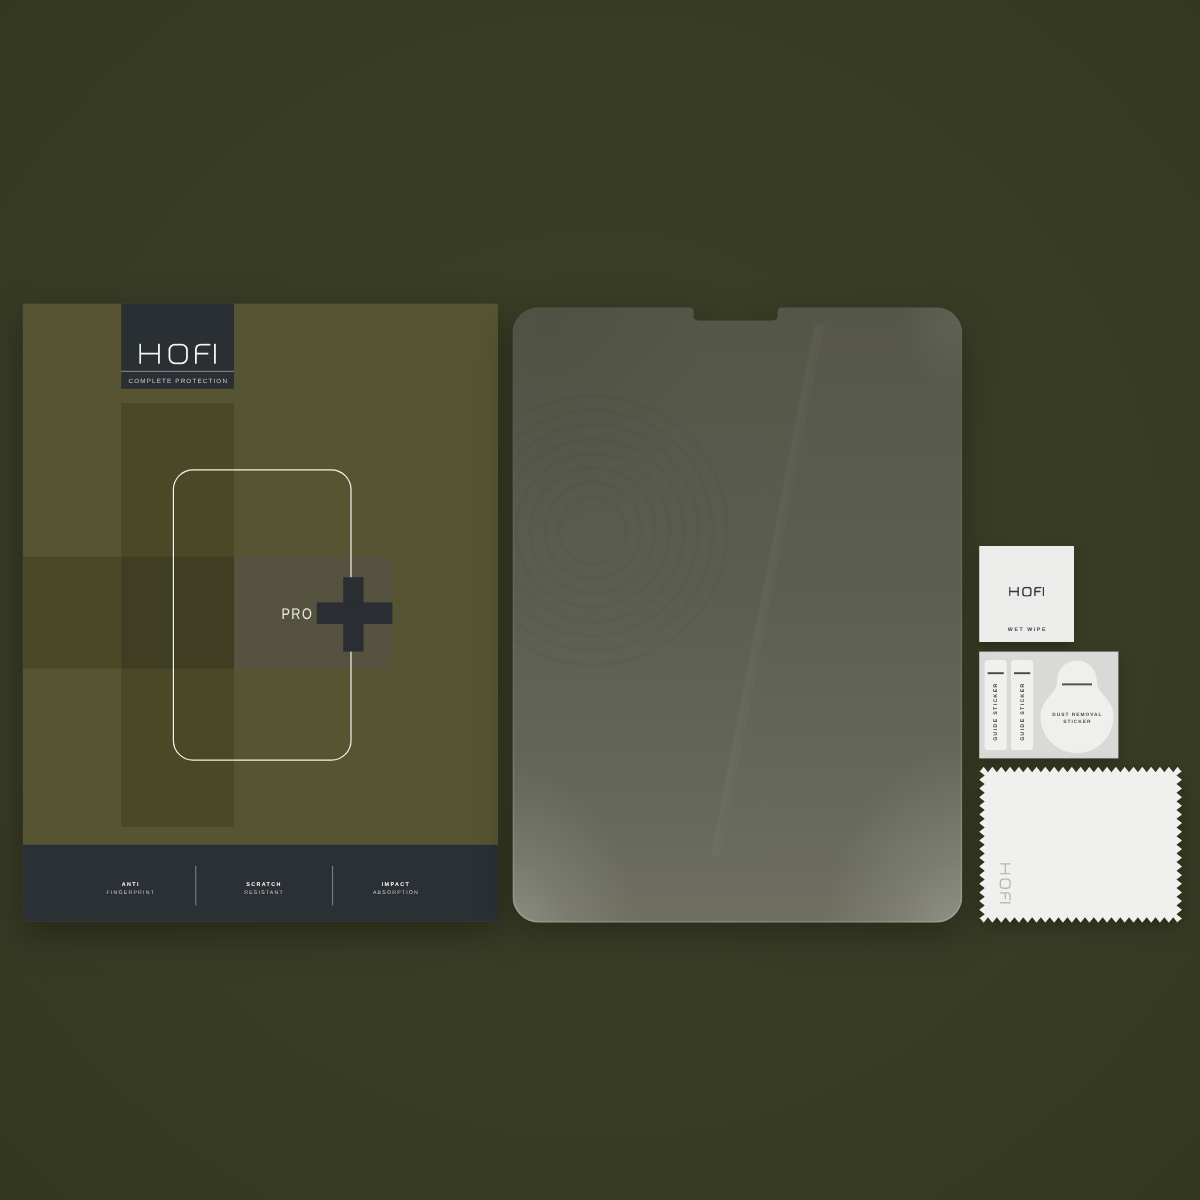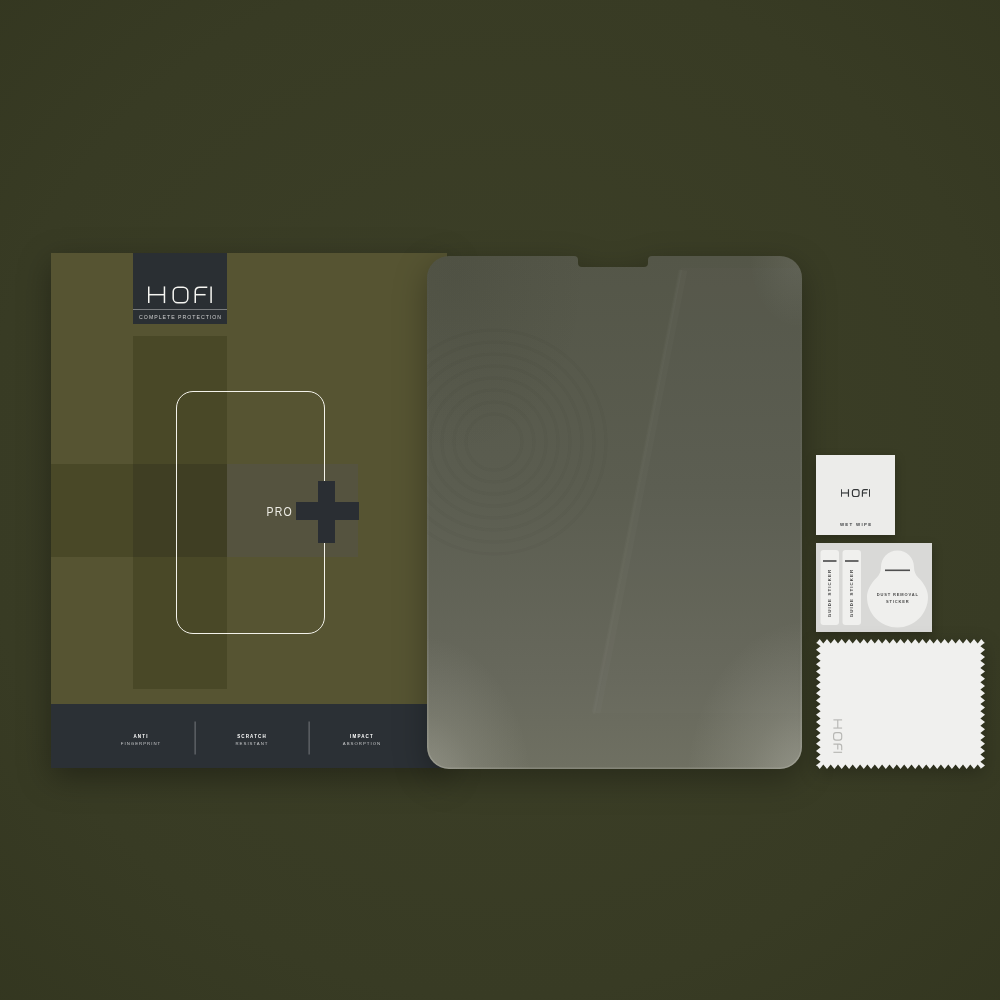--- a/index.html
+++ b/index.html
@@ -4,21 +4,21 @@
 html,body{margin:0;padding:0;}
 body{width:1000px;height:1000px;position:relative;overflow:hidden;
  font-family:"Liberation Sans",sans-serif;
  background:radial-gradient(115% 115% at 50% 48%, #3d4028 0%, #383b24 45%, #30331d 78%, #2c2f19 100%);}
 .abs{position:absolute;}
 svg text{font-family:"Liberation Sans",sans-serif;}
 svg{opacity:0.999;}
 </style></head>
 <body>
 
-<div class="abs" style="left:19px;top:253px;width:396px;height:515px;background:#565432;box-shadow:0 10px 30px rgba(0,0,0,0.35);margin-left:32px;">
+<div class="abs" style="left:19px;top:253px;width:396px;height:515px;background:#565432;box-shadow:0 10px 30px rgba(0,0,0,0.35);">
 
   <div class="abs" style="left:82px;top:83px;width:94px;height:353px;background:#494827;"></div>
 
   <div class="abs" style="left:0;top:211px;width:176px;height:93px;background:#494827;"></div>
 
   <div class="abs" style="left:82px;top:211px;width:94px;height:93px;background:#3f3e23;"></div>
 
   <div class="abs" style="left:176px;top:211px;width:131px;height:93px;background:#55533f;"></div>
 
   <div class="abs" style="left:82px;top:0;width:94px;height:71px;background:#2a2f33;">

